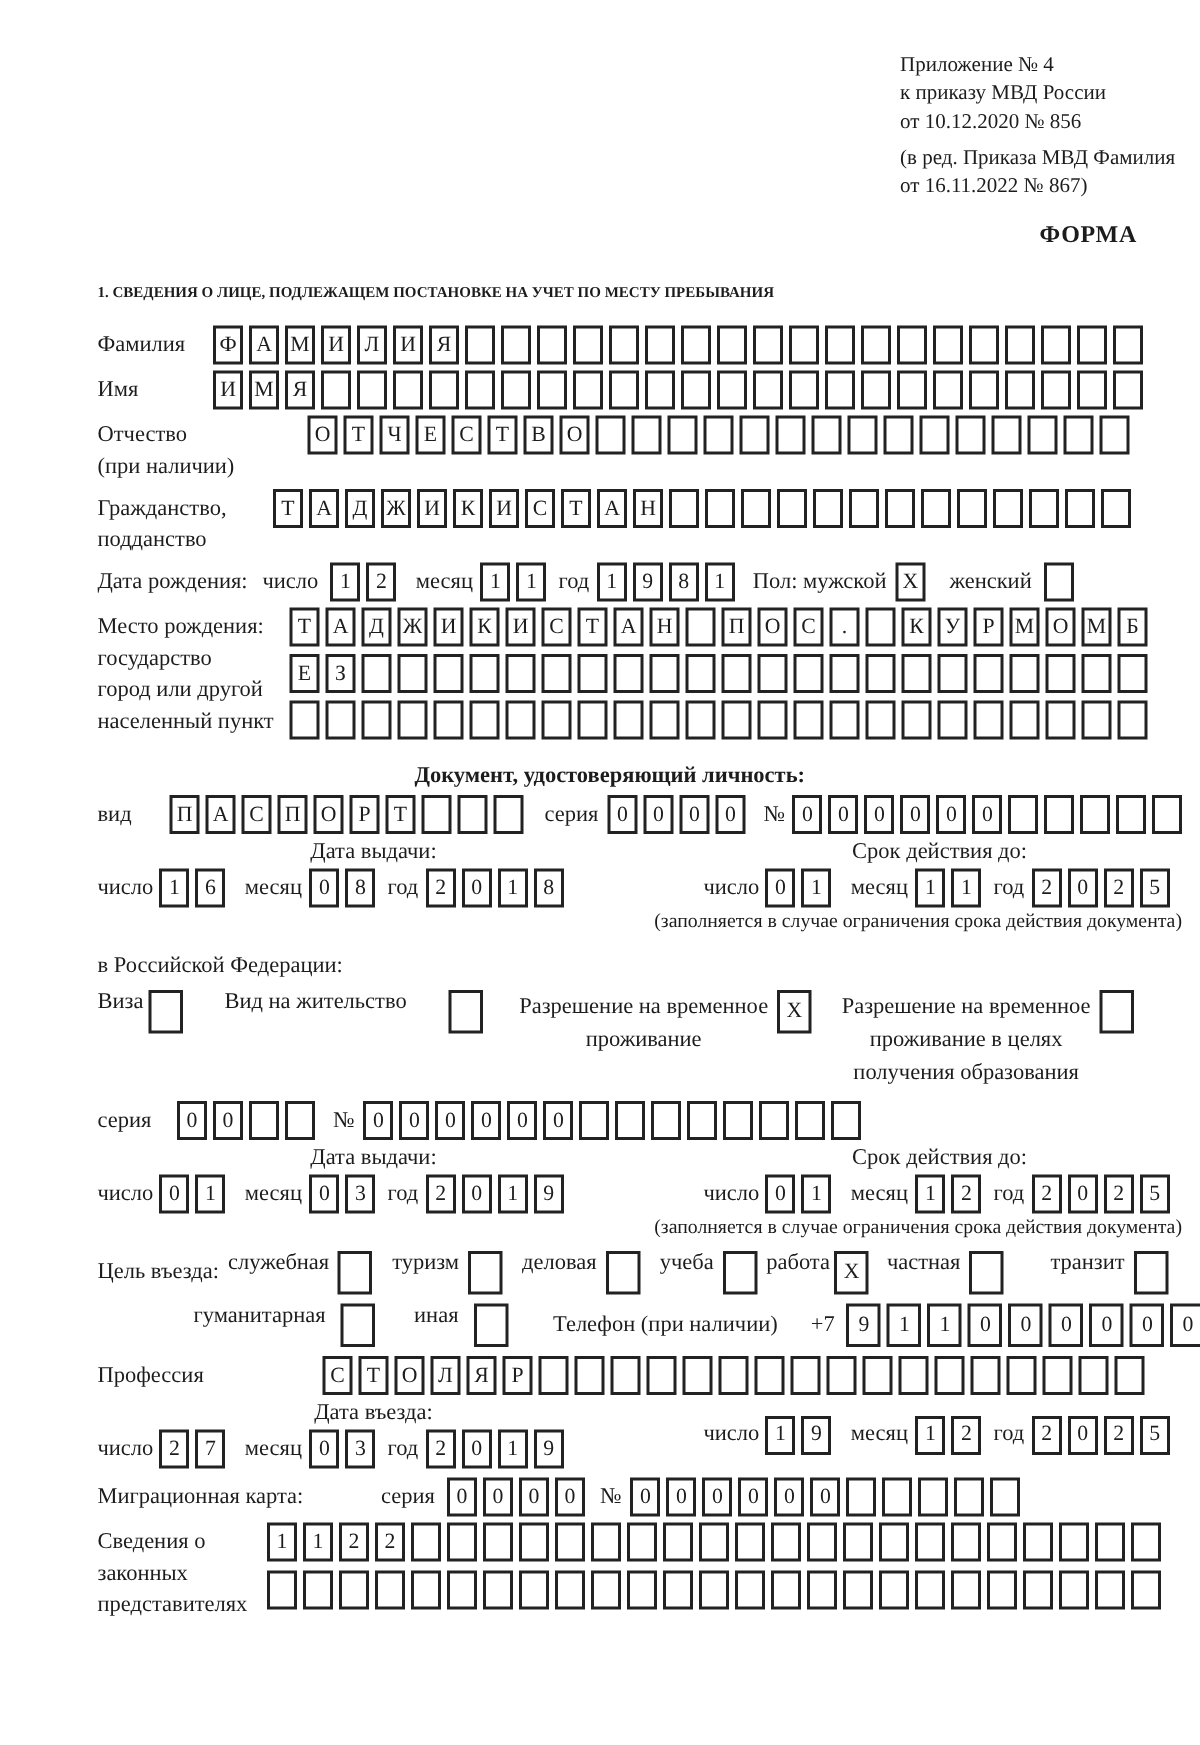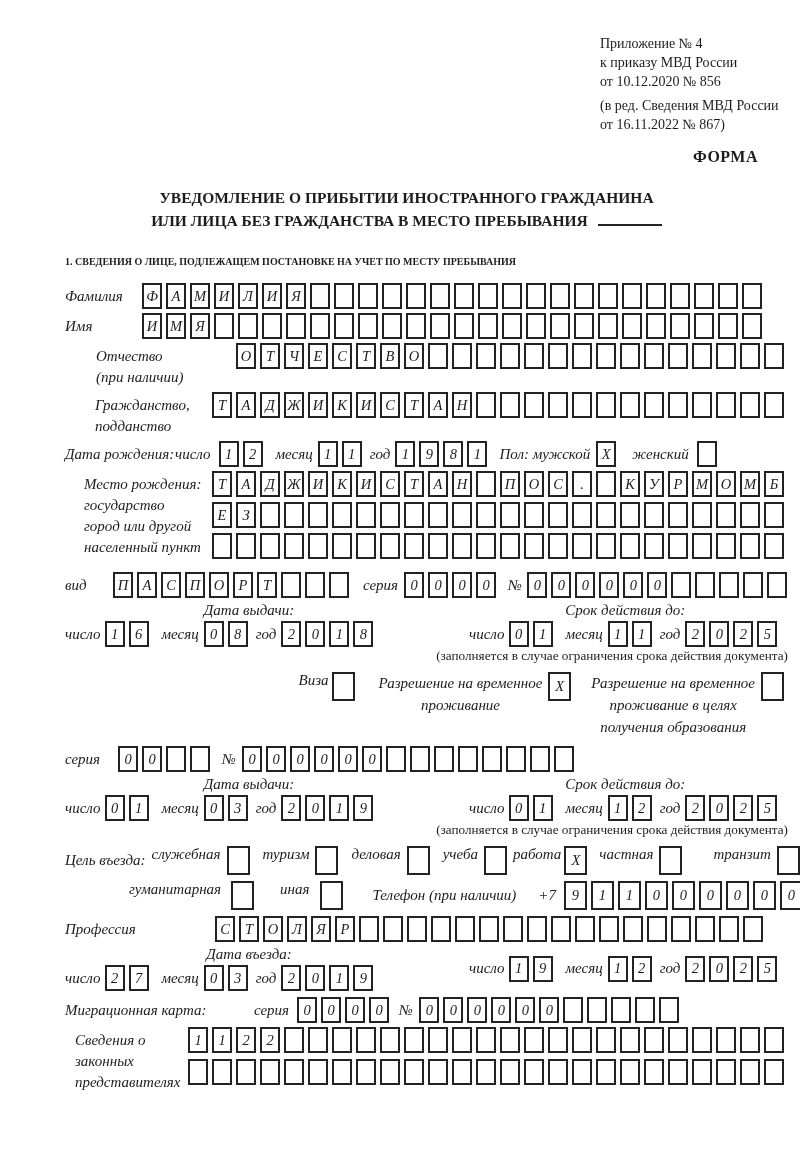--- a/index.html
+++ b/index.html
@@ -12,22 +12,22 @@
 
   .hdr { margin-left:auto; width:188px; font-size:14px; line-height:19px; }
   .hdr .amend { margin-top:5px; }
   .forma { text-align:right; padding-right:30px; font-weight:bold; font-size:16px; margin-top:14px; letter-spacing:0.5px; }
 
   .title { text-align:center; font-weight:bold; font-size:15.5px; line-height:23px; margin-top:20px; margin-right:40px; }
   .blank { display:inline-block; width:64px; border-bottom:2px solid #222; height:14px; margin-left:10px; }
 
   .sec { font-weight:bold; font-size:10px; margin-top:24px; margin-bottom:16px; }
 
-  .row { display:flex; align-items:center; margin-bottom:4px; font-size:15px; white-space:nowrap;font-style:italic; }
-  .row.top { align-items:flex-start;justify-content:flex-end; }
+  .row { display:flex; align-items:center; margin-bottom:4px; font-size:15px; white-space:nowrap; }
+  .row.top { align-items:flex-start; }
   .lbl { flex:0 0 auto; }
   .mlabel { flex:0 0 auto; line-height:21px; padding-top:3px; }
   .bl { display:block; }
 
   .cells { display:inline-flex; flex:0 0 auto; }
   .cell {
     width:20px; height:26px; border:2px solid #222; margin-right:4px;
     display:inline-flex; align-items:center; justify-content:center;
     font-size:14.5px; flex:0 0 auto; background:#fff;
   }
@@ -45,31 +45,25 @@
 </style>
 </head>
 <body>
 
 <div class="page">
 
   <div class="hdr">
     <div>Приложение № 4</div>
     <div>к приказу МВД России</div>
     <div>от 10.12.2020 № 856</div>
-    <div class="amend">(в ред. Сведения МВД России</div>
+    <div class="amend">(в ред. Приказа МВД Фамилия</div>
     <div>от 16.11.2022 № 867)</div>
   </div>
   <div class="forma">ФОРМА</div>
 
-  <div class="title">
-    <div>УВЕДОМЛЕНИЕ О ПРИБЫТИИ ИНОСТРАННОГО ГРАЖДАНИНА</div>
-    <div>
-      <span>ИЛИ ЛИЦА БЕЗ ГРАЖДАНСТВА В МЕСТО ПРЕБЫВАНИЯ</span><span class="blank"></span>
-    </div>
-  </div>
 
   <div class="sec">1. СВЕДЕНИЯ О ЛИЦЕ, ПОДЛЕЖАЩЕМ ПОСТАНОВКЕ НА УЧЕТ ПО МЕСТУ ПРЕБЫВАНИЯ</div>
 
   <div class="row">
     <span class="lbl" style="width:77px">Фамилия</span>
     <span class="cells">
         <span class="cell">Ф</span>
         <span class="cell">А</span>
         <span class="cell">М</span>
         <span class="cell">И</span>
@@ -306,20 +300,21 @@
             <span class="cell"></span>
             <span class="cell"></span>
             <span class="cell"></span>
             <span class="cell"></span>
             <span class="cell"></span>
             <span class="cell"></span>
           </span></div>
     </span>
   </div>
 
+  <div class="center-b">Документ, удостоверяющий личность:</div>
   <div class="row">
     <span class="lbl" style="width:48px">вид</span>
     <span class="cells">
         <span class="cell">П</span>
         <span class="cell">А</span>
         <span class="cell">С</span>
         <span class="cell">П</span>
         <span class="cell">О</span>
         <span class="cell">Р</span>
         <span class="cell">Т</span>
@@ -391,25 +386,32 @@
             <span class="cell">2</span>
             <span class="cell">0</span>
             <span class="cell">2</span>
             <span class="cell">5</span>
           </span>
       </div>
     </div>
   </div>
   <div class="note-r">(заполняется в случае ограничения срока действия документа)</div>
 
+  <div class="para">в Российской Федерации:</div>
 
   <div class="row top" style="margin-top:2px;margin-bottom:8px">
     <span class="opt cb">
       <span>Виза</span>
       <span class="cells" style="margin-left:3px">
+          <span class="cell"></span>
+        </span>
+    </span>
+    <span class="opt cb" style="margin-left:24px">
+      <span>Вид на жительство</span>
+      <span class="cells" style="margin-left:28px">
           <span class="cell"></span>
         </span>
     </span>
     <span class="opt cb" style="margin-left:20px">
       <span class="optlines">
         <span class="bl">Разрешение на временное</span>
         <span class="bl">проживание</span>
       </span>
       <span class="cells">
           <span class="cell">X</span>

